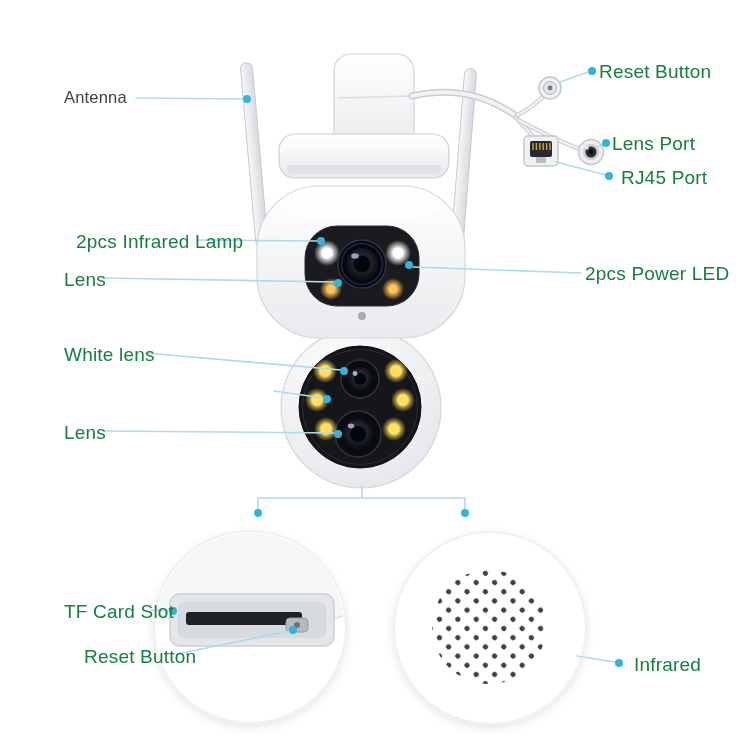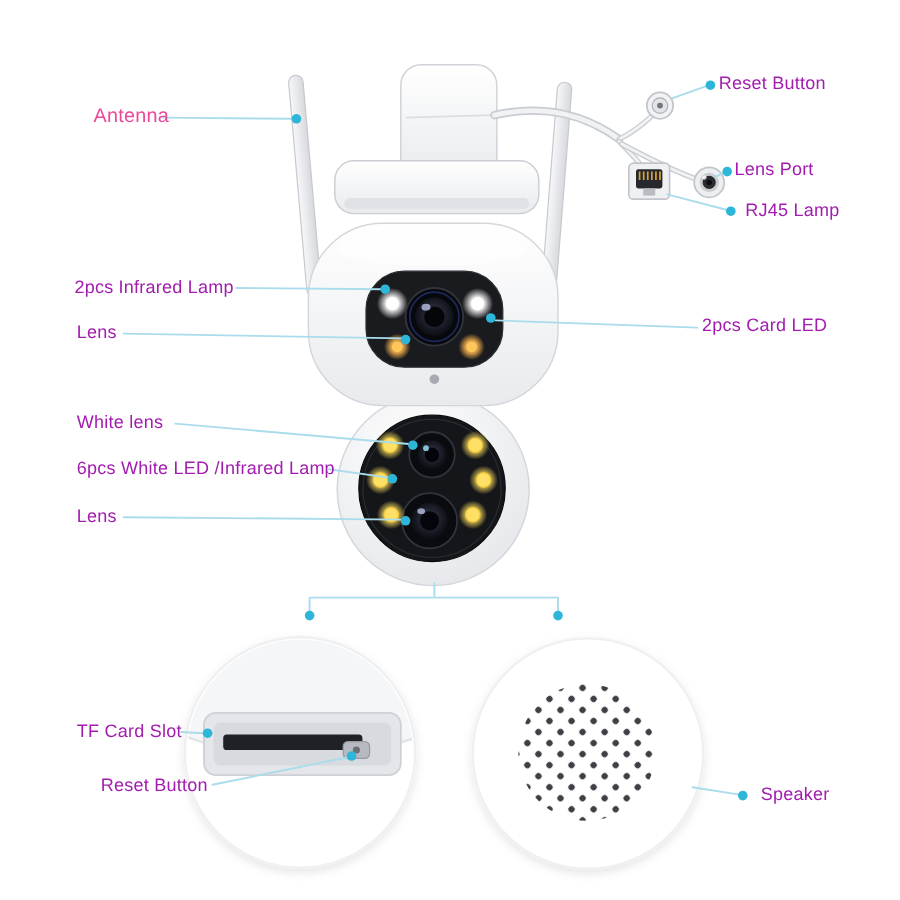--- a/index.html
+++ b/index.html
@@ -2,24 +2,24 @@
 <html><head>
 <meta charset="utf-8">
 <style>
   html,body{margin:0;padding:0;background:#ffffff;}
   .stage{
     position:relative;width:750px;height:750px;background:#ffffff;overflow:hidden;
     font-family:"Liberation Sans",sans-serif;
   }
   .art{position:absolute;left:0;top:0;width:750px;height:750px;}
   .label{
-    position:absolute;white-space:nowrap;font-size:15px;color:#a21caf;
+    position:absolute;white-space:nowrap;font-size:19px;color:#15803d;
     letter-spacing:.2px;line-height:1.1;
   }
-  .label.lg{font-size:16.5px;color:#ec4899;margin-left:14px;}
+  .label.lg{font-size:16.5px;color:#404040;}
 </style>
 </head>
 <body>
 
 <div class="stage">
 
   <svg class="art" viewBox="0 0 750 750">
     <defs>
       <linearGradient id="bodyV" x1="0" y1="0" x2="0" y2="1">
         <stop offset="0" stop-color="#ffffff"></stop>
@@ -227,24 +227,23 @@
       <circle cx="465" cy="513" r="4"></circle>
       <circle cx="173" cy="611" r="4"></circle>
       <circle cx="293" cy="630" r="4"></circle>
       <circle cx="619" cy="663" r="4"></circle>
     </g>
   </svg>
 
   <div class="label lg" style="left:64px;top:88px">Antenna</div>
   <div class="label" style="left:599px;top:62px">Reset Button</div>
   <div class="label" style="left:612px;top:134px">Lens Port</div>
-  <div class="label" style="left:621px;top:168px">RJ45 Lamp</div>
-  <div class="label" style="left:62px;top:232px">2pcs Infrared Lamp</div>
+  <div class="label" style="left:621px;top:168px">RJ45 Port</div>
+  <div class="label" style="left:76px;top:232px">2pcs Infrared Lamp</div>
   <div class="label" style="left:64px;top:270px">Lens</div>
-  <div class="label" style="left:585px;top:264px">2pcs Card LED</div>
+  <div class="label" style="left:585px;top:264px">2pcs Power LED</div>
   <div class="label" style="left:64px;top:345px">White lens</div>
-  <div class="label" style="left:64px;top:383px">6pcs White LED /Infrared Lamp</div>
   <div class="label" style="left:64px;top:423px">Lens</div>
   <div class="label" style="left:64px;top:602px">TF Card Slot</div>
   <div class="label" style="left:84px;top:647px">Reset Button</div>
-  <div class="label" style="left:634px;top:655px">Speaker</div>
+  <div class="label" style="left:634px;top:655px">Infrared</div>
 
 </div>
 
 </body></html>

